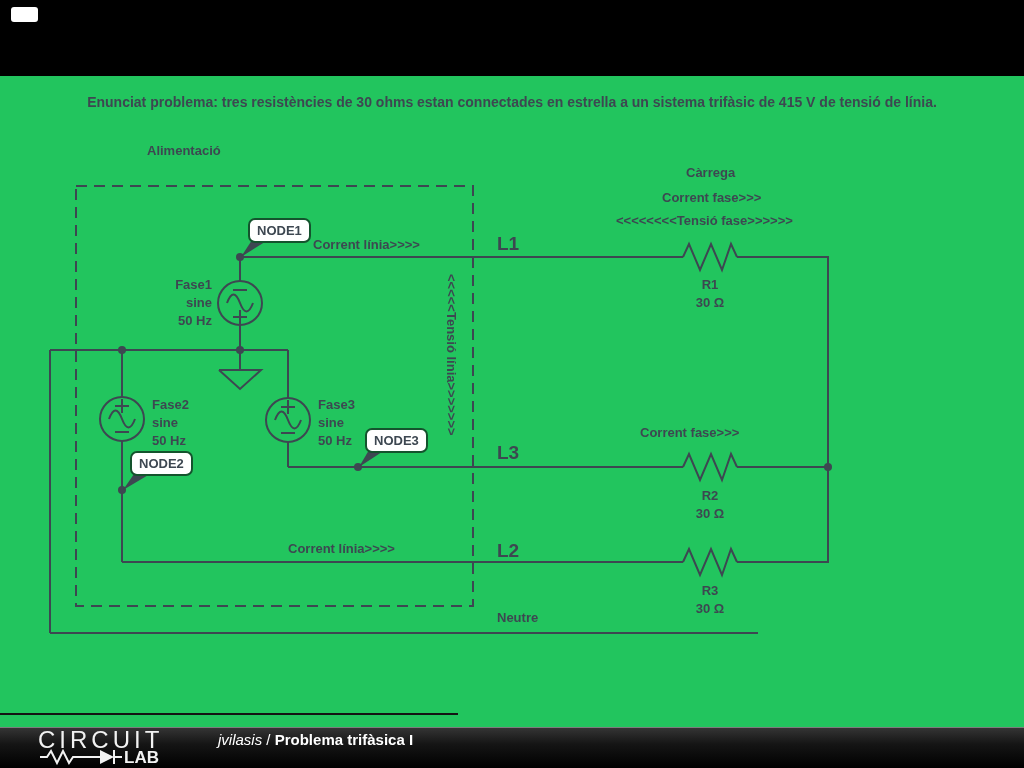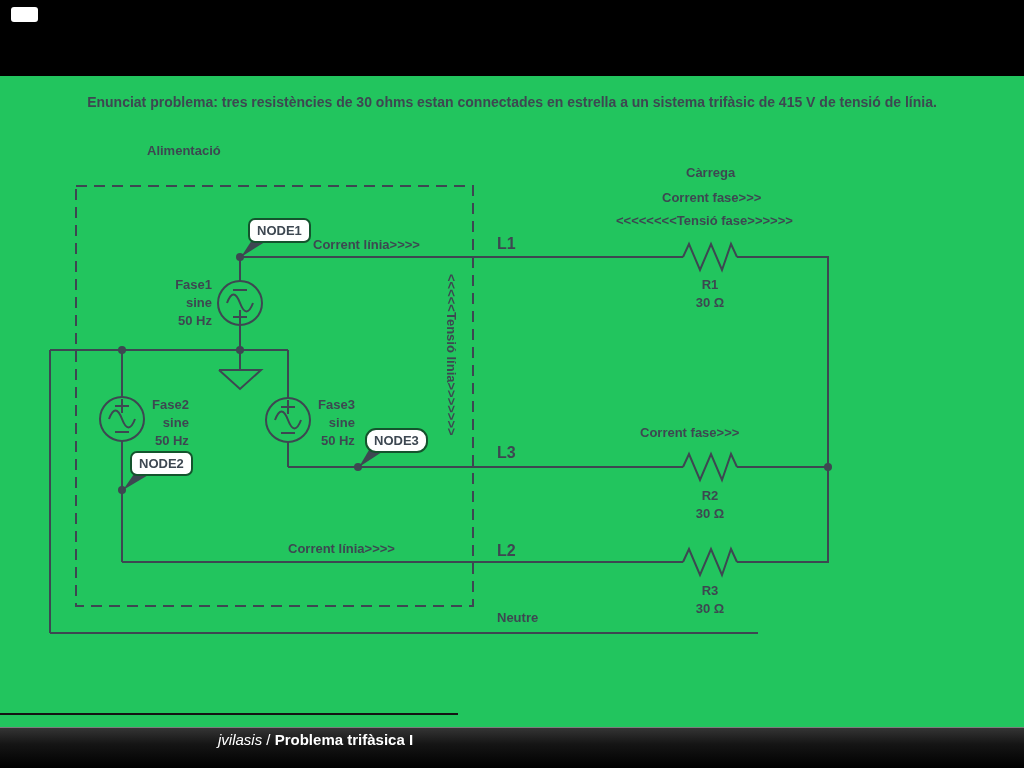--- a/index.html
+++ b/index.html
@@ -11,22 +11,22 @@
   .top-mark{position:absolute;left:11px;top:7px;width:27px;height:15px;background:#fff;border-radius:3px;}
 
   
   .problem{position:absolute;left:12px;top:91px;width:1000px;text-align:center;
            font-weight:bold;font-size:14px;line-height:22px;color:#3d4751;}
 
   
   .schematic-svg{position:absolute;left:0;top:0;}
 
   
-  .lbl{position:absolute;font-weight:bold;font-size:13px;line-height:15px;white-space:nowrap;color:#3d4751;text-align:right;}
-  .line-lbl{font-size:16px;}
+  .lbl{position:absolute;font-weight:bold;font-size:13px;line-height:15px;white-space:nowrap;color:#3d4751;}
+  .line-lbl{font-size:19px;}
   .src-block{line-height:18px;}
   .src-right{width:82px;text-align:right;}
   .res-block{width:100px;text-align:center;line-height:18px;}
 
   
   .vert-lbl{position:absolute;left:444px;top:274px;writing-mode:vertical-rl;
             font-weight:bold;font-size:13px;white-space:nowrap;color:#3d4751;}
 
   
   .callout{position:absolute;background:#fff;border:2px solid #14532d;border-radius:7px;
@@ -150,23 +150,32 @@
     <div>R2</div>
     <div>30 Ω</div>
   </div>
   <div class="lbl res-block" style="left:660px;top:582px;">
     <div>R3</div>
     <div>30 Ω</div>
   </div>
 
   <div class="callout" style="left:248px;top:218px;">NODE1</div>
   <div class="callout" style="left:130px;top:451px;">NODE2</div>
-  <div class="callout" style="left:365px;top:428px;border-radius:11px;">NODE3</div>
+  <div class="callout" style="left:365px;top:428px;">NODE3</div>
 
   <div class="pre-footer-line"></div>
 
   <div class="footer">
+    <div class="logo">
+      <div class="logo-circuit">CIRCUIT</div>
+      <svg class="logo-row2" width="160" height="17" viewBox="0 0 160 17">
+        <path d="M2,8 H9 L13,2 L19,14 L25,2 L31,14 L35,8 H62" stroke="#f2f2f2" stroke-width="2" fill="none"></path>
+        <polygon points="62,1 62,15 76,8" fill="#f2f2f2"></polygon>
+        <path d="M76,1 V15 M76,8 H84" stroke="#f2f2f2" stroke-width="2" fill="none"></path>
+        <text x="86" y="14" fill="#f2f2f2" font-family="Liberation Sans, sans-serif" font-size="17" font-weight="bold">LAB</text>
+      </svg>
+    </div>
     <div class="footer-text">
       <div><span class="it">jvilasis</span><span> / </span><span class="b">Problema trifàsica I</span></div>
     </div>
   </div>
 
 </div>
 
 </body></html>

